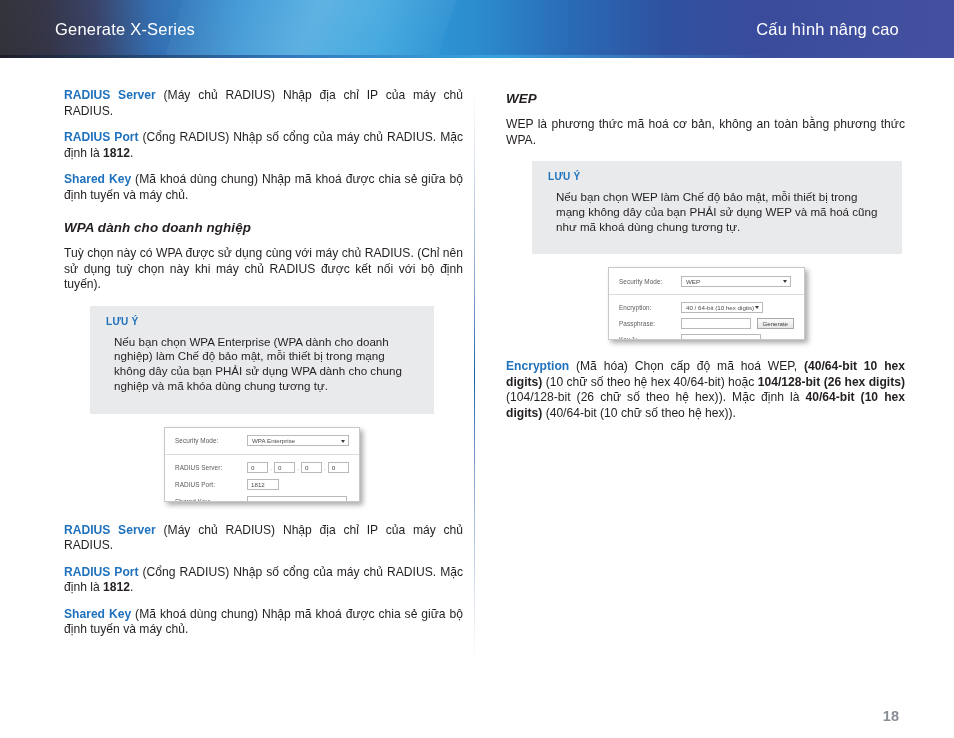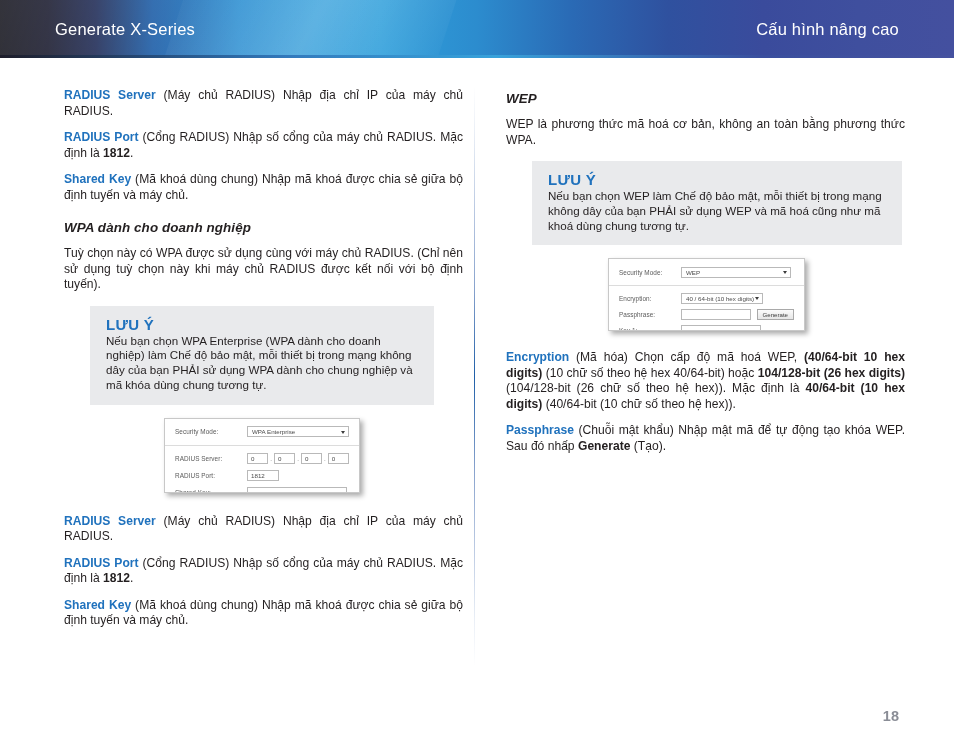--- a/index.html
+++ b/index.html
@@ -131,28 +131,28 @@
     width: 344px;
     box-sizing: border-box;
   }
   .note.right-note {
     margin-left: 26px;
     width: 370px;
   }
   .note .note-title {
     color: #2072bd;
     font-weight: bold;
-    font-size: 15px;
+    font-size: 10px;
     margin: 0 0 1px 0;
     letter-spacing: 0.3px;
   }
   .note .note-body {
     font-size: 11.6px;
     line-height: 14.8px;
-    margin: 0;
+    margin: 8px;
     color: #231f20;
   }
   .shot {
     position: relative;
     background: #ffffff;
     border: 1px solid #c8c8c8;
     box-shadow: 3px 3px 5px rgba(0,0,0,0.33);
     box-sizing: border-box;
     overflow: hidden;
   }
@@ -387,20 +387,17 @@
         <span class="shot-label">Key 1:</span>
         <span class="fld" style="width:80px;"></span>
       </div>
     </div>
   </div>
 
   <p class="para">
     <span class="term">Encryption</span><span> (Mã hóa) Chọn cấp độ mã hoá WEP, </span><span class="bold">(40/64-bit 10 hex digits)</span><span> (10 chữ số theo hệ hex 40/64-bit) hoặc </span><span class="bold">104/128-bit (26 hex digits)</span><span> (104/128-bit (26 chữ số theo hệ hex)). Mặc định là </span><span class="bold">40/64-bit (10 hex digits)</span><span> (40/64-bit (10 chữ số theo hệ hex)).</span>
   </p>
 
-  <p class="para">
-    <span class="term">Passphrase</span><span> (Chuỗi mật khẩu)  Nhập mật mã để tự động tạo khóa WEP. Sau đó nhấp </span><span class="bold">Generate</span><span> (Tạo).</span>
-  </p>
 
 
 </div>
 
 <div id="page-number">18</div>
 
 </body></html>

